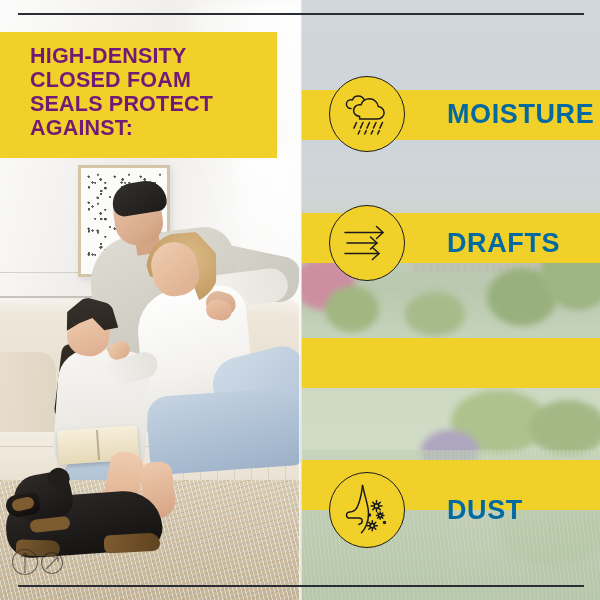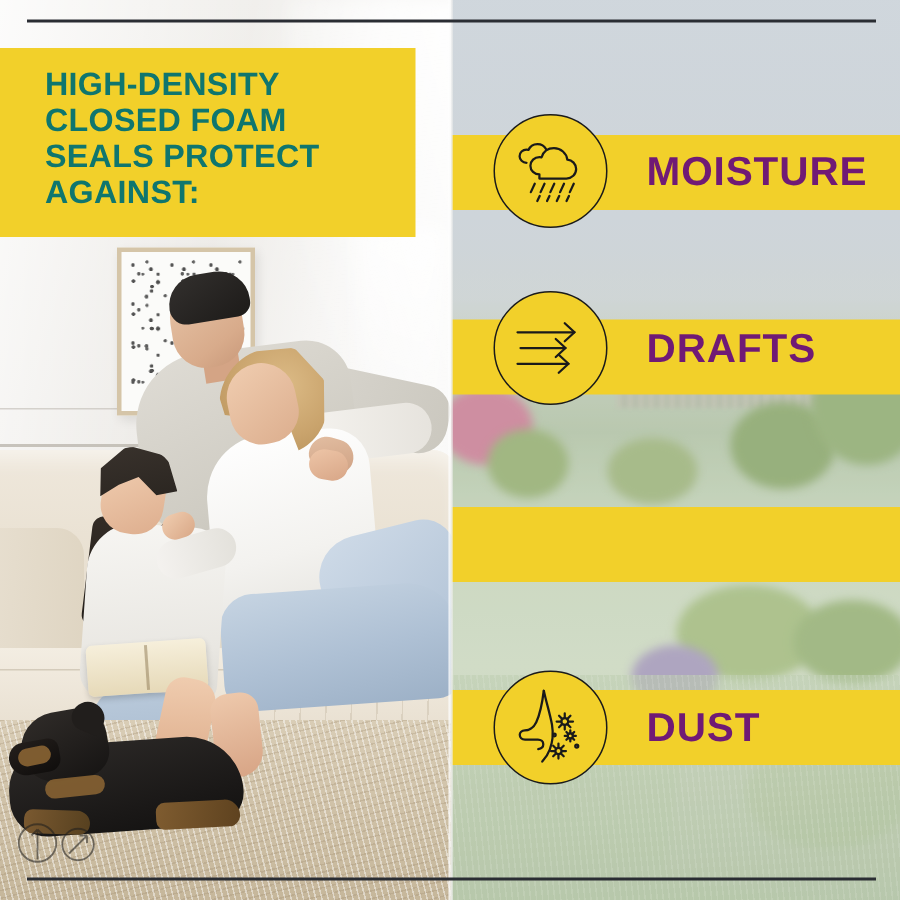--- a/index.html
+++ b/index.html
@@ -349,21 +349,21 @@
     z-index: 6;
     display: flex; align-items: flex-start;
   }
   .headline-text {
     margin: 12px 0 0 30px;
     font-family: "Liberation Sans", sans-serif;
     font-weight: bold;
     font-size: 21.5px;
     line-height: 24px;
     letter-spacing: .2px;
-    color: #0f766e;
+    color: #701a75;
     text-transform: uppercase;
     white-space: pre-line;
   }
 
   
   .right-panel {
     position: absolute; left: 301px; top: 0;
     width: 299px; height: 600px;
     overflow: hidden;
   }
@@ -418,26 +418,26 @@
     flex: 0 0 auto;
     width: 76px; height: 76px;
     margin-left: 28px;
     border-radius: 50%;
     background: var(--brand-yellow, #f2d02a);
     border: 1.6px solid #1a1a1a;
     display: flex; align-items: center; justify-content: center;
   }
   .badge svg { display: block; }
   .row-label {
-    margin-left: 26px;
+    margin-left: 42px;
     font-family: "Liberation Sans", sans-serif;
     font-weight: bold;
     font-size: 27px;
     letter-spacing: .6px;
-    color: #701a75;
+    color: #0369a1;
     text-transform: uppercase;
     white-space: nowrap;
   }
 
   
   .rule {
     position: absolute; left: 18px; width: 566px; height: 2px;
     background: #2a2d33;
     z-index: 9;
   }
@@ -554,38 +554,38 @@
             <path d="M12 22.5c-2.6 0-4.6-2-4.6-4.4 0-2.4 2-4.4 4.6-4.4.5 0 1 .07 1.4.2.9-2.3 3.2-3.9 5.9-3.9 2.5 0 4.7 1.4 5.7 3.4"></path>
             <path d="M20.6 30.3c-3.3 0-6-2.6-6-5.8 0-3.2 2.7-5.8 6-5.8.5 0 1 .05 1.5.16C23.3 15 26.5 12.8 30.3 12.8c4.6 0 8.4 3.3 8.9 7.6 3.3.3 5.9 3 5.9 6.3 0 3.5-2.9 6.3-6.5 6.3H20.6z"></path>
             <path d="M17.5 36.5l-2.6 5.6M24 36.5l-2.6 5.6M30.5 36.5l-2.6 5.6M37 36.5l-2.6 5.6M43.5 36.5l-2.6 5.6"></path>
             <path d="M20.8 44.6l-1.6 3.4M27.3 44.6l-1.6 3.4M33.8 44.6l-1.6 3.4M40.3 44.6l-1.6 3.4"></path>
           </g>
         </svg>
       </div>
       <div class="row-label">MOISTURE</div>
     </div>
 
-    <div class="row" id="row-1" style="top: 185px;">
+    <div class="row" id="row-1" style="top: 196px;">
       <div class="badge">
         <svg width="56" height="56" viewBox="0 0 56 56">
           <g fill="none" stroke="#1a1a1a" stroke-width="1.5" stroke-linecap="round" stroke-linejoin="round">
             <path d="M6 17.5h38"></path>
             <path d="M37.5 11.5 44 17.5 37.5 23.5"></path>
             <path d="M8 28h30"></path>
             <path d="M31.5 22 38 28 31.5 34"></path>
             <path d="M6 38.5h34"></path>
             <path d="M33.5 32.5 40 38.5 33.5 44.5"></path>
           </g>
         </svg>
       </div>
       <div class="row-label">DRAFTS</div>
     </div>
 
 
-    <div class="row" id="row-3" style="top: 438px;">
+    <div class="row" id="row-3" style="top: 463px;">
       <div class="badge">
         <svg width="56" height="56" viewBox="0 0 56 56">
           <g fill="none" stroke="#1a1a1a" stroke-width="1.5" stroke-linecap="round" stroke-linejoin="round">
 
             <path d="M23.5 3.5C22.5 12 21 19 18.5 24.5c-1.9 4.2-5.5 5.4-7.6 5.4-2.1 0-3.4 1.4-3.4 3 0 1.7 1.3 3.2 3.5 3.2h8.6c2.2 0 3.6 1.3 3.6 3 0 1.9-1.6 3-3.4 3.3"></path>
             <path d="M23.6 3.6c1.4 6.8 4.4 16.6 5.4 22.6.9 5.4.4 11.6-1.5 16.5-1 2.7-2.8 5.6-5 8"></path>
 
             <circle cx="37.5" cy="24" r="2.3"></circle>
             <path d="M37.5 18.6v3.1M37.5 26.3v3.1M32.1 24h3.1M39.9 24h3.1M33.7 20.2l2.2 2.2M39.1 25.6l2.2 2.2M41.3 20.2l-2.2 2.2M35.9 25.6l-2.2 2.2"></path>
             <circle cx="41.2" cy="33.6" r="1.7"></circle>

